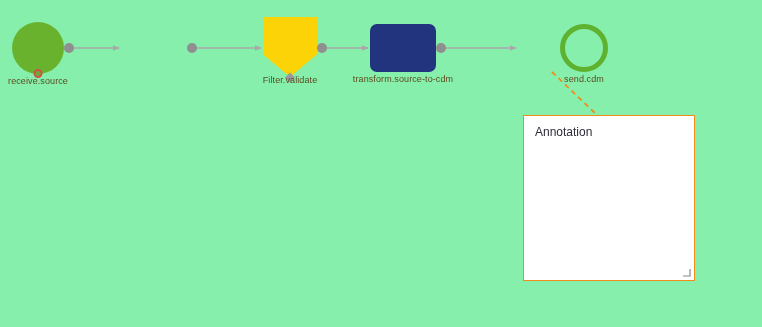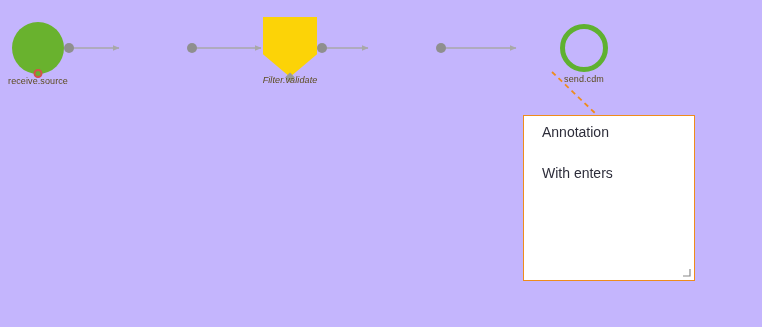--- a/index.html
+++ b/index.html
@@ -8,21 +8,21 @@
     padding: 0;
     background: #ffffff;
   }
   body {
     font-family: "Liberation Sans", sans-serif;
   }
   #canvas {
     position: relative;
     width: 762px;
     height: 327px;
-    background: #c4b5fd;
+    background: #86efac;
     overflow: hidden;
   }
   #edge-layer {
     position: absolute;
     left: 0;
     top: 0;
     width: 762px;
     height: 327px;
     pointer-events: none;
   }
@@ -106,25 +106,24 @@
     left: 523px;
     top: 115px;
     width: 172px;
     height: 166px;
     border: 1.5px solid #ef8c1c;
     background: #ffffff;
     box-sizing: border-box;
     padding: 9px 11px;
   }
   .annotation-line {
-    font-size: 14px;
+    font-size: 12px;
     color: #2d2d3a;
     line-height: 15px;
     min-height: 15px;
-    margin-left: 7px;
   }
   .annotation-gap {
     height: 26px;
   }
   #resize-grip {
     position: absolute;
     right: 3px;
     bottom: 3px;
     width: 8px;
     height: 8px;
@@ -158,34 +157,37 @@
     <div class="start-dot"></div>
     <div class="node-label" style="top:54px;">receive.source</div>
   </div>
   <div class="port" style="left:69px; top:48px;"></div>
 
   <div class="port" style="left:192px; top:48px;"></div>
 
   <div class="node" style="left:263px; top:17px; width:54px; height:60px;">
     <div class="pentagon-yellow"></div>
     <div class="filter-diamond"></div>
-    <div class="node-label" style="top:58px;font-style:italic;">Filter.validate</div>
+    <div class="node-label" style="top:58px;">Filter.validate</div>
   </div>
   <div class="port" style="left:322px; top:48px;"></div>
 
+  <div class="node" style="left:370px; top:24px; width:66px; height:48px;">
+    <div class="rect-navy"></div>
+    <div class="node-label" style="top:50px;">transform.source-to-cdm</div>
+  </div>
   <div class="port" style="left:441px; top:48px;"></div>
 
   <div class="node" style="left:518px; top:24px; width:48px; height:48px;margin-left:42px;">
     <div class="ring-green"></div>
     <div class="node-label" style="top:50px;">send.cdm</div>
   </div>
 
   <div id="annotation-box">
     <div class="annotation-line">Annotation</div>
     <div class="annotation-gap"></div>
-    <div class="annotation-line">With enters</div>
 
     <svg id="resize-grip" viewBox="0 0 8 8" width="8" height="8">
       <path d="M7,0 L7,7 L0,7" fill="none" stroke="#8a8a8a" stroke-width="1.2"></path>
     </svg>
   </div>
 
 </div>
 
 </body></html>

